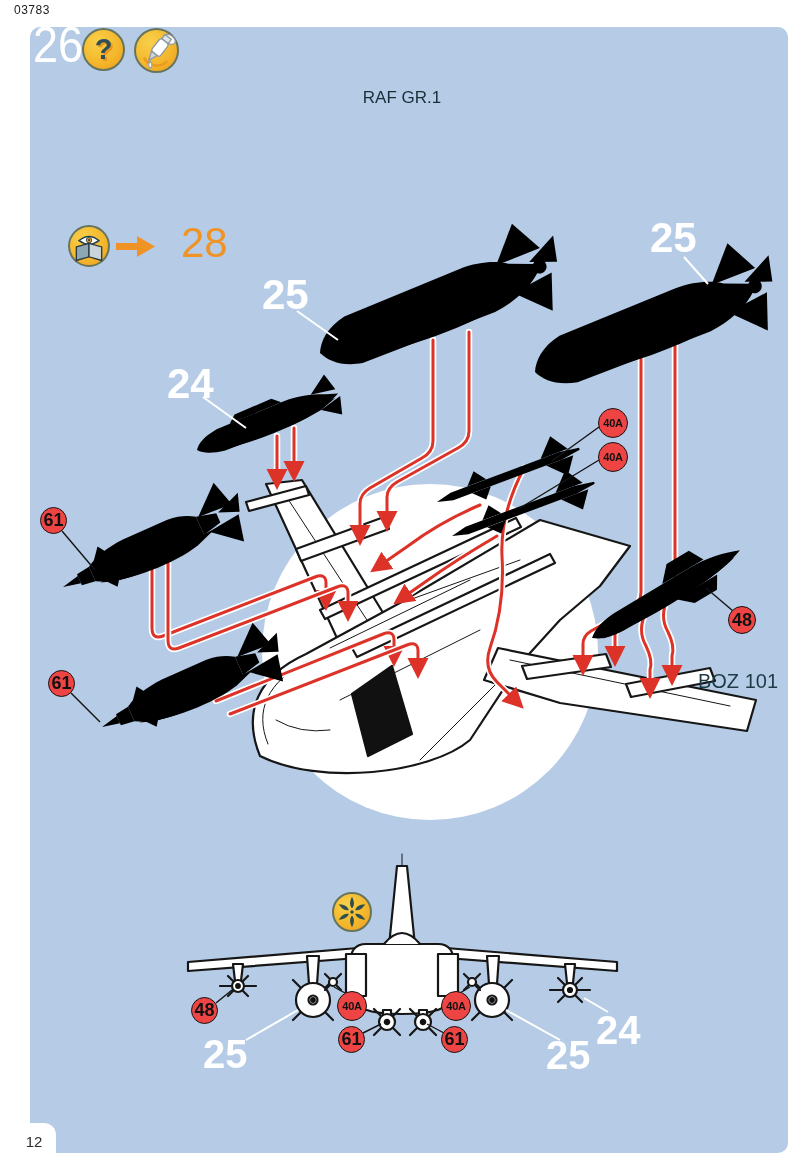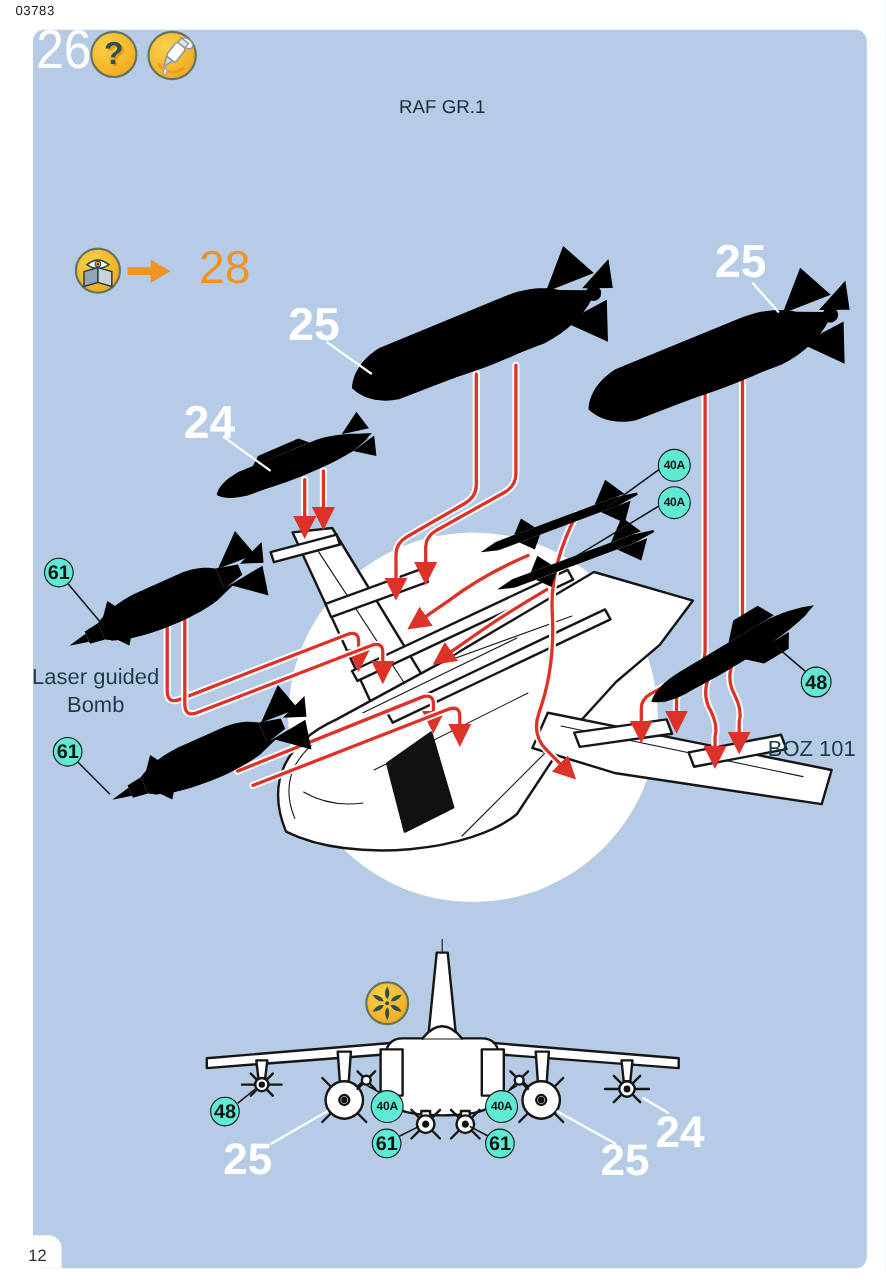--- a/index.html
+++ b/index.html
@@ -14,21 +14,21 @@
   .kitno{left:14px;top:3px;font-size:12px;font-weight:400;color:#1a1a1a;letter-spacing:.5px;}
   .stepno{left:33px;top:20px;font-size:50px;color:#ffffff;font-weight:400;line-height:1;
           transform:scaleX(.9);transform-origin:left top;}
   .title{left:302px;top:40px;width:200px;text-align:center;font-size:17px;font-weight:400;color:#182e38;margin-top:48px;}
   .badge{border-radius:50%;border:2.5px solid #67755f;box-sizing:border-box;
          background:radial-gradient(circle at 35% 30%, #f9cf49 0%, #f4b82c 55%, #ec9c1e 100%);
          display:flex;align-items:center;justify-content:center;}
   .qmark{font-size:29px;font-weight:700;color:#2d4f58;text-shadow:2px 2px 0 rgba(232,145,25,.9);}
   .seeno{left:157px;top:222px;font-size:42px;color:#f09325;font-weight:400;line-height:1;margin-left:24px;}
   .bignum{font-size:40px;color:#ffffff;font-weight:700;line-height:1;}
-  .circlab{background:#5eead4;border:1.7px solid #141414;border-radius:50%;box-sizing:border-box;
+  .circlab{background:#ef4444;border:1.7px solid #141414;border-radius:50%;box-sizing:border-box;
            display:flex;align-items:center;justify-content:center;color:#111;font-weight:700;}
   .c27{width:27px;height:27px;font-size:18px;}
   .c30{width:30px;height:30px;font-size:11px;letter-spacing:-.3px;}
   .slate{color:#1d3b47;font-weight:500;font-size:20px;line-height:25px;text-align:center;}
   .pageno{left:16px;top:1133px;width:36px;text-align:center;font-size:15px;color:#2e2e2e;}
   
   .ln path,.ln polygon,.ln circle{stroke:#161616;stroke-width:2.2;fill:#ffffff;
       stroke-linejoin:round;stroke-linecap:round;}
   .ln .thin{stroke-width:1px;fill:none;}
   .ln .dark{fill:#111;stroke:#111;}
@@ -267,24 +267,20 @@
   <div class="abs seeno">28</div>
 
   <div class="abs bignum" style="left:262px;top:274px;font-size:42px;">25</div>
   <div class="abs bignum" style="left:650px;top:217px;font-size:42px;">25</div>
   <div class="abs bignum" style="left:167px;top:363px;font-size:42px;">24</div>
   <div class="abs circlab c30" style="left:598px;top:408px;">40A</div>
   <div class="abs circlab c30" style="left:598px;top:442px;">40A</div>
   <div class="abs circlab c27" style="left:40px;top:507px;">61</div>
   <div class="abs circlab c27" style="left:48px;top:670px;">61</div>
   <div class="abs circlab c27" style="left:728px;top:606px;width:28px;height:28px;">48</div>
-  <div class="abs slate" style="left:12px;top:604px;width:150px;">
-    <div>Laser guided</div>
-    <div>Bomb</div>
-  </div>
   <div class="abs slate" style="left:683px;top:669px;width:110px;">BOZ 101</div>
 
   <div class="abs badge" style="left:332px;top:892px;width:40px;height:40px;">
     <svg width="40" height="40" viewBox="-20 -20 40 40">
       <g fill="#2f4f4d">
         <path d="M0,-4 C2.5,-7 3.2,-11 0,-17 C-3.2,-11 -2.5,-7 0,-4 Z"></path>
         <path transform="rotate(60)" d="M0,-4 C2.5,-7 3.2,-11 0,-17 C-3.2,-11 -2.5,-7 0,-4 Z"></path>
         <path transform="rotate(120)" d="M0,-4 C2.5,-7 3.2,-11 0,-17 C-3.2,-11 -2.5,-7 0,-4 Z"></path>
         <path transform="rotate(180)" d="M0,-4 C2.5,-7 3.2,-11 0,-17 C-3.2,-11 -2.5,-7 0,-4 Z"></path>
         <path transform="rotate(240)" d="M0,-4 C2.5,-7 3.2,-11 0,-17 C-3.2,-11 -2.5,-7 0,-4 Z"></path>

